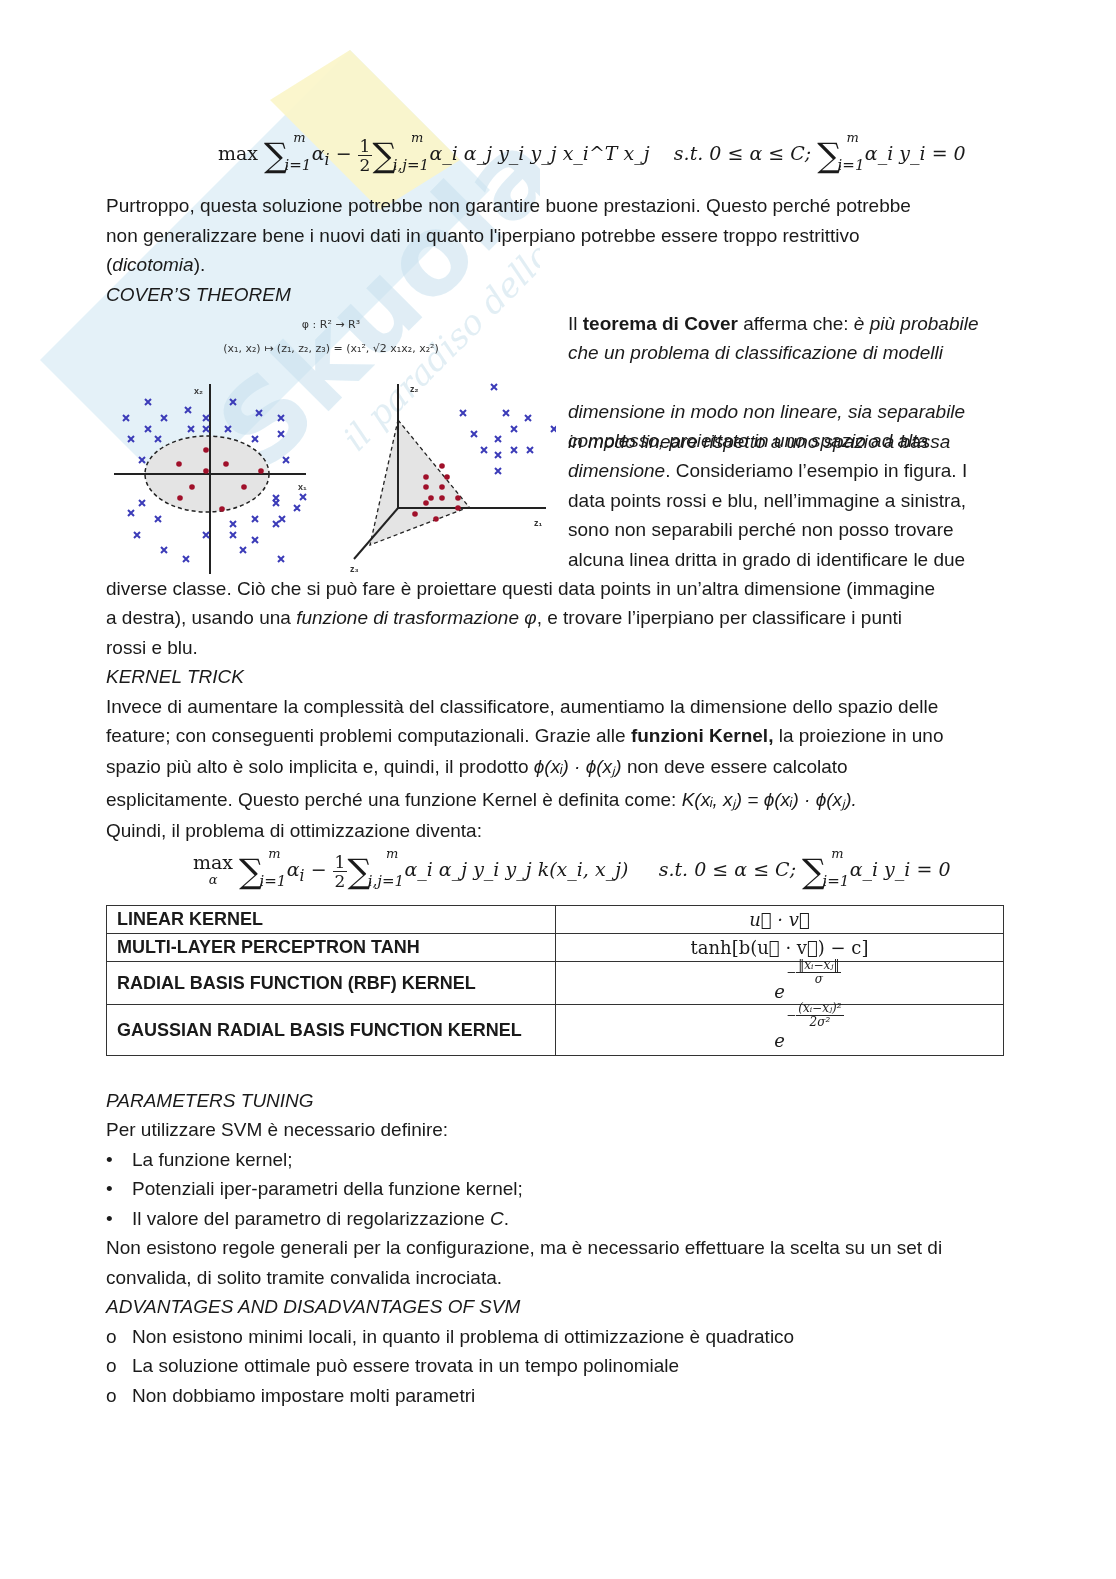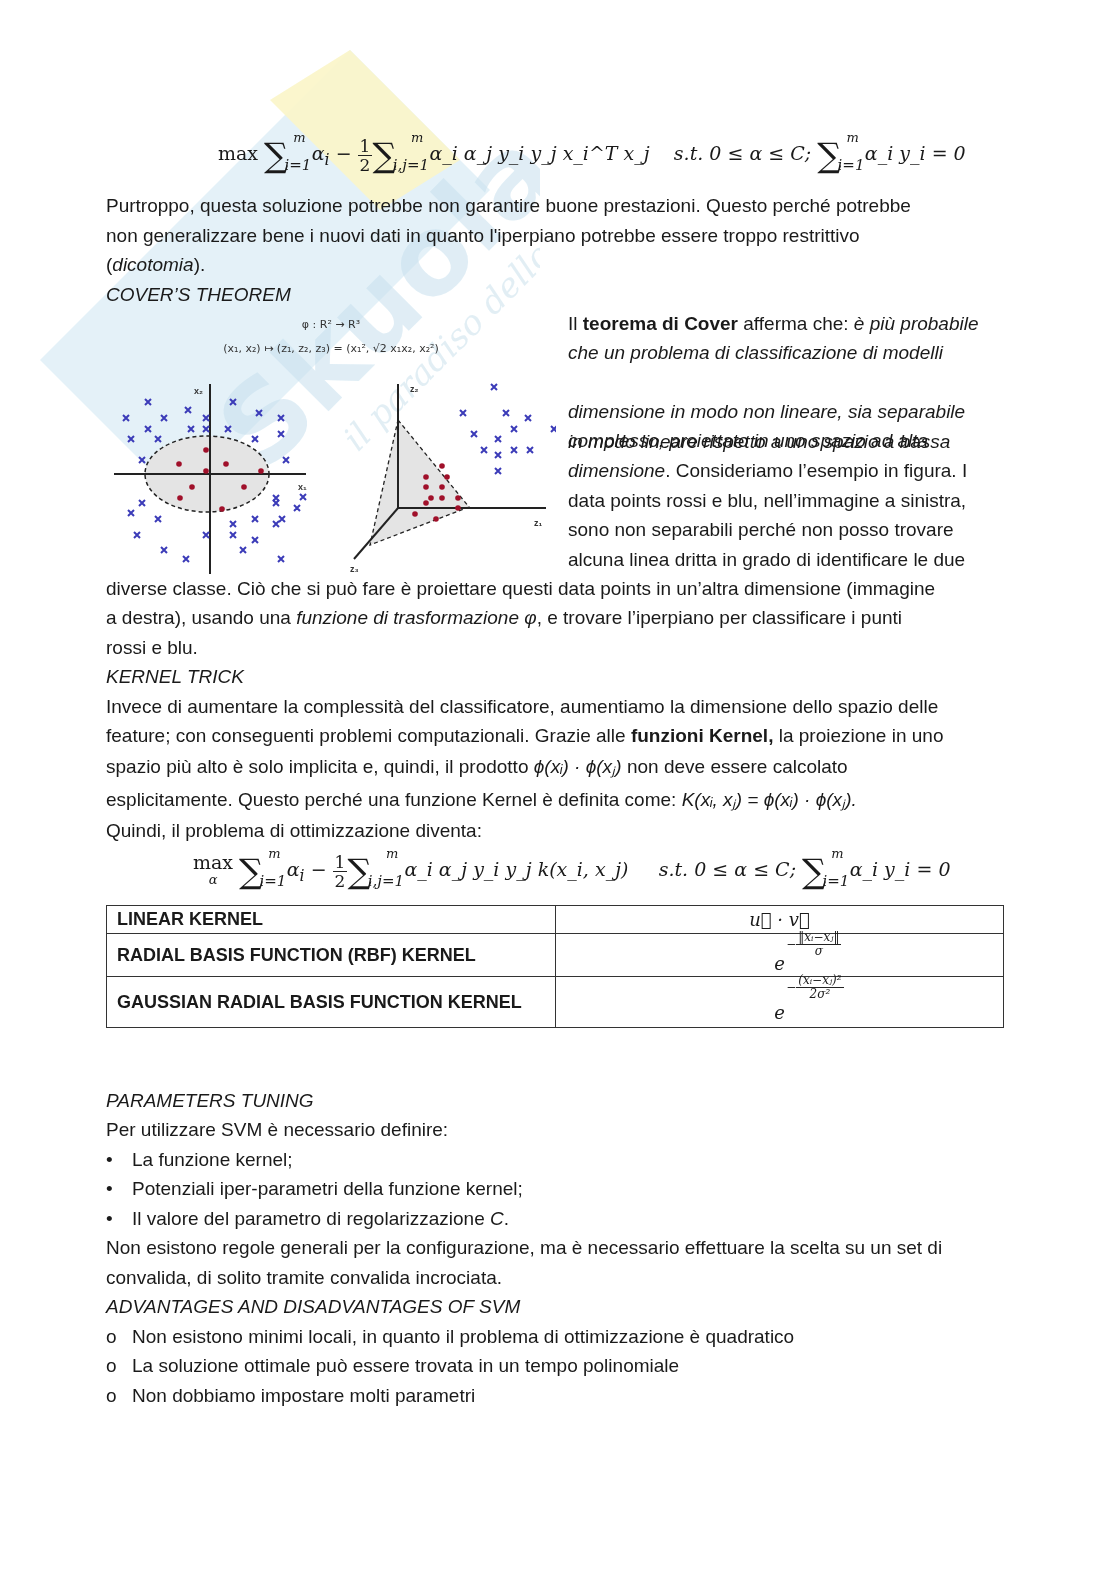--- a/index.html
+++ b/index.html
@@ -200,20 +200,24 @@
   <span class="sum">∑</span><span class="lim-sub it">i=1</span><span class="lim-sup it">m</span>
   <span class="it">α_i y_i = 0</span>
 </div>
 
 <table class="kernels">
   <tbody>
       <tr>
     <td class="name">LINEAR KERNEL</td>
     <td class="formula it">u⃗ · v⃗</td>
   </tr>
+  <tr>
+    <td class="name">MULTI-LAYER PERCEPTRON TANH</td>
+    <td class="formula">tanh[b(u⃗ · v⃗) − c]</td>
+  </tr>
   <tr class="tall">
     <td class="name">RADIAL BASIS FUNCTION (RBF) KERNEL</td>
     <td class="formula">
       <span class="exp" style="top:8px;"><span class="base">e</span><span class="sup"><span>−</span><span class="frac"><span class="n it">‖xᵢ−xⱼ‖</span><span class="d it">σ</span></span></span></span>
     </td>
   </tr>
   <tr class="taller">
     <td class="name">GAUSSIAN RADIAL BASIS FUNCTION KERNEL</td>
     <td class="formula">
       <span class="exp" style="top:10px;"><span class="base">e</span><span class="sup" style="top:-28px;"><span>−</span><span class="frac"><span class="n it">(xᵢ−xⱼ)²</span><span class="d it">2σ²</span></span></span></span>

